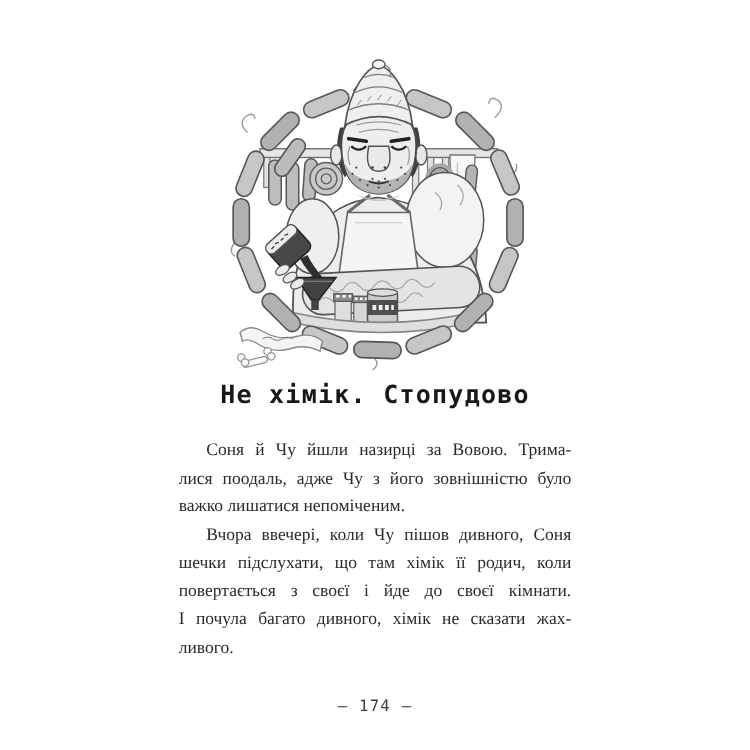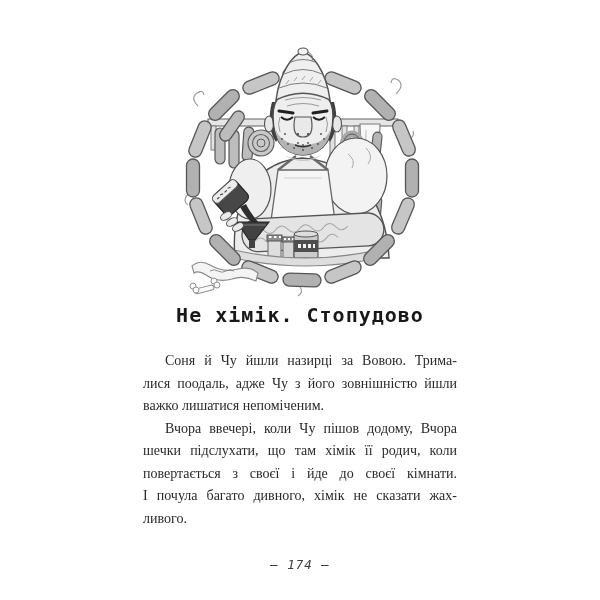--- a/index.html
+++ b/index.html
@@ -24,21 +24,21 @@
   }
   .line {
     white-space:nowrap;
     text-align:justify; text-align-last:justify;
   }
   .line.last { text-align-last:left; }
   .line.indent { padding-left:22px; }
   .page-number {
     position:absolute; top:557px; left:0; width:600px; text-align:center;
     font-family:"DejaVu Sans Mono", monospace;
-    font-size:12.5px; color:#3c3c3c; letter-spacing:1px;font-style:italic;
+    font-size:12.5px; color:#3c3c3c; letter-spacing:1px;
   }
 </style>
 </head>
 <body>
 
 <div class="page">
 
   <div class="illustration" role="img" aria-label="Grayscale pen illustration: a heavyset stubbled man in a wrapped bandage cap and apron, fuzzy sweater, pouring dark liquid from a jar into a funnel, with jars and a labeled can on a ledge before him, framed by a circular wreath of sausages; behind him a rail with hanging sausages, a coiled sausage and a hanging slab; a small ribbon banner at bottom left">
     <svg width="240" height="254" viewBox="0 0 240 254" xmlns="http://www.w3.org/2000/svg">
 
@@ -222,23 +222,23 @@
         <circle cx="34" cy="237" r="3"></circle>
           <circle cx="37" cy="241" r="3"></circle>
       </g>
     </svg>
   </div>
 
   <div class="chapter-title">Не хімік. Стопудово</div>
 
   <div class="body-text">
     <div class="line indent">Соня й Чу йшли назирці за Вовою. Трима-</div>
-    <div class="line">лися поодаль, адже Чу з його зовнішністю йшли</div>
+    <div class="line">лися поодаль, адже Чу з його зовнішністю було</div>
     <div class="line last">важко лишатися непоміченим.</div>
-    <div class="line indent">Вчора ввечері, коли Чу пішов додому, Вчора</div>
+    <div class="line indent">Вчора ввечері, коли Чу пішов дивного, Соня</div>
     <div class="line">шечки підслухати, що там хімік її родич, коли</div>
     <div class="line">повертається з своєї і йде до своєї кімнати.</div>
     <div class="line">І почула багато дивного, хімік не сказати жах-</div>
     <div class="line last">ливого.</div>
   </div>
 
   <div class="page-number">— 174 —</div>
 
 </div>
 

